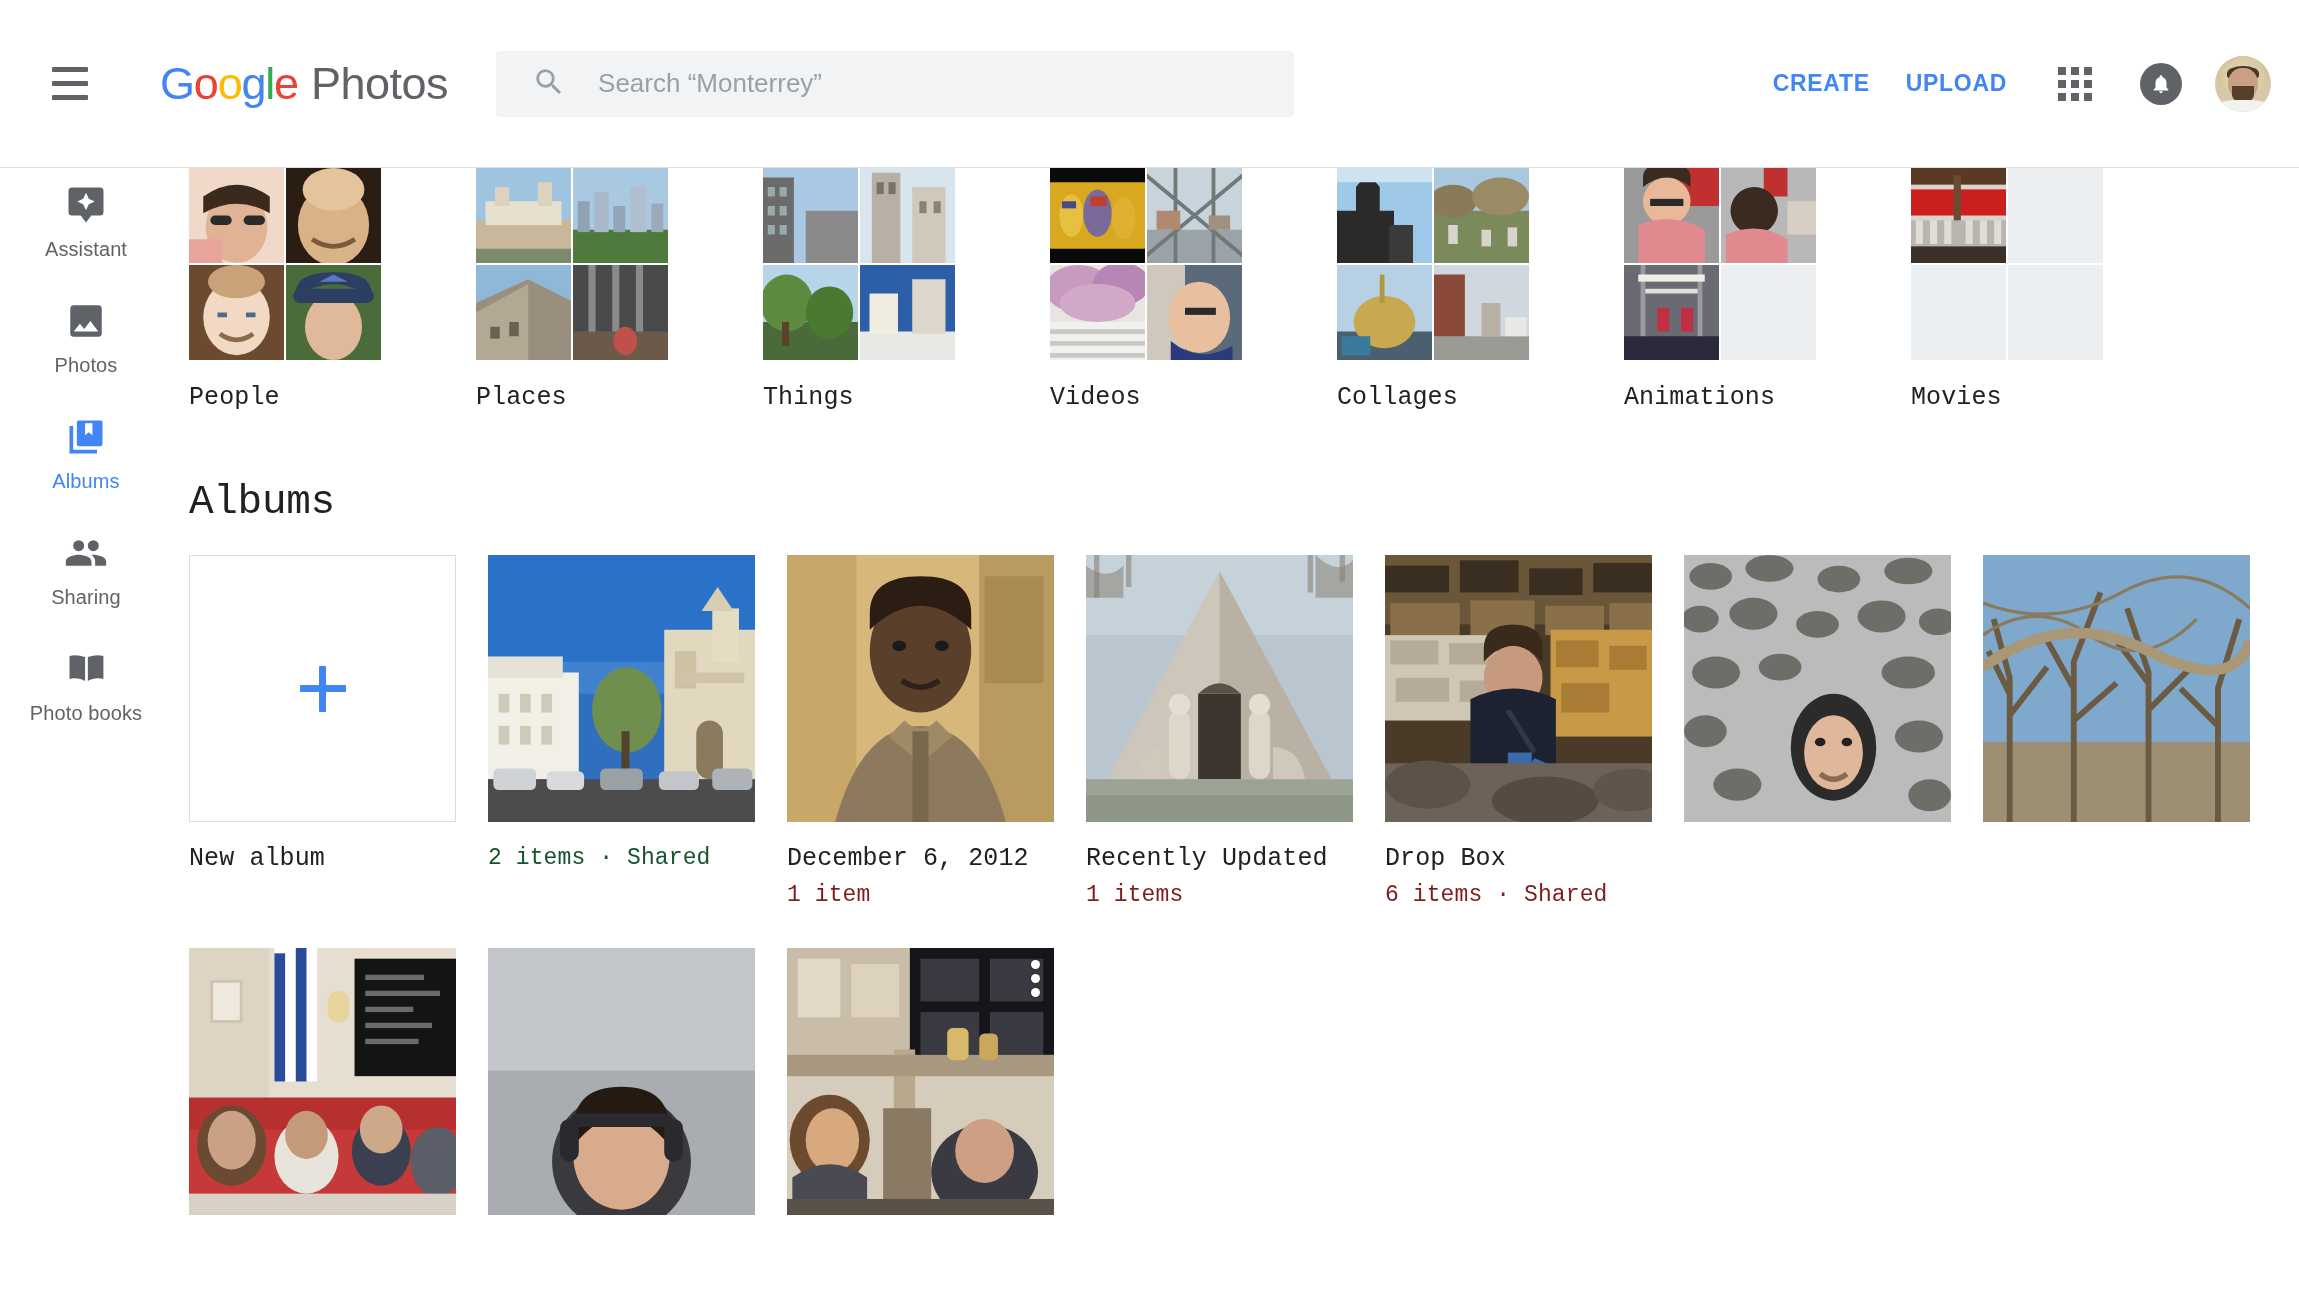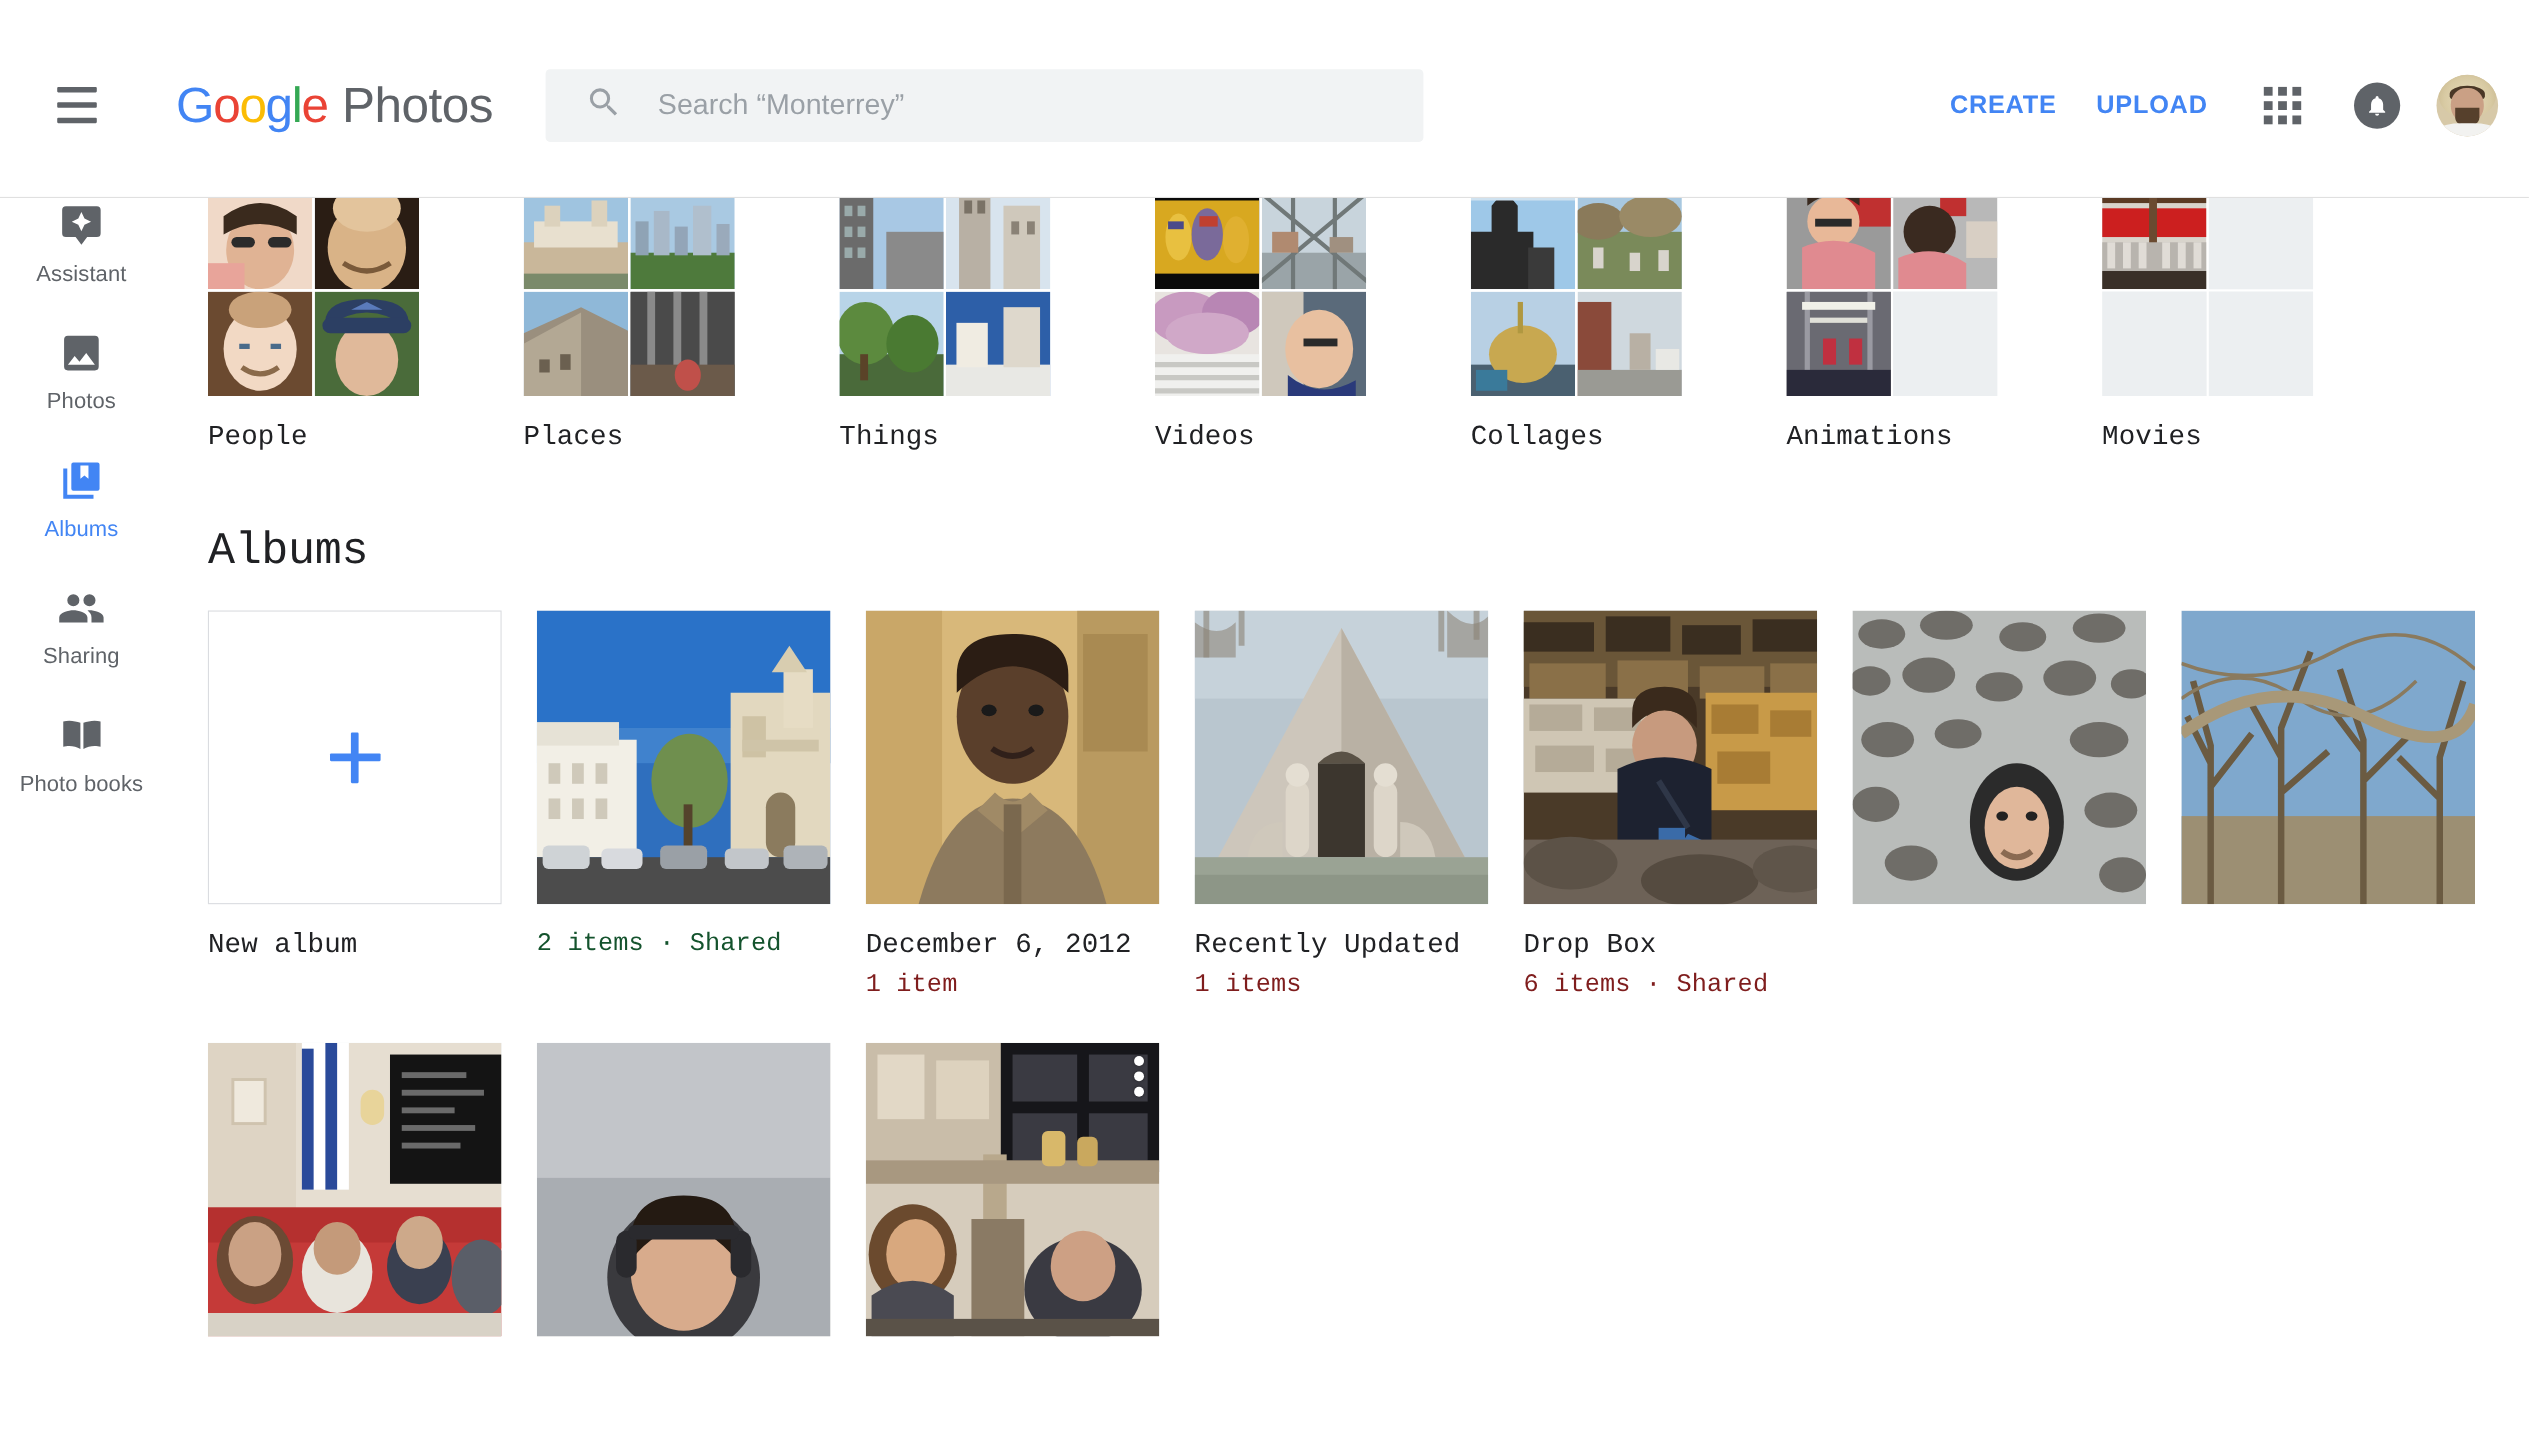--- a/index.html
+++ b/index.html
@@ -10,21 +10,21 @@
     height: 1303px;
     overflow: hidden;
     background: #ffffff;
     font-family: "Liberation Sans", "DejaVu Sans", sans-serif;
     -webkit-font-smoothing: antialiased;
   }
 
   
   .header {
     position: absolute;
-    top: 12px; left: 0;
+    top: 0; left: 0;
     width: 2299px;
     height: 168px;
     background: #ffffff;
     border-bottom: 1px solid #e0e0e0;
     display: flex;
     align-items: center;
     z-index: 30;
   }
 
   .hamburger {
@@ -176,21 +176,21 @@
   .avatar .av-body {
     position: absolute; left: 8%; bottom: 0;
     width: 84%; height: 20%;
     background: #f2f2f0;
     border-radius: 40% 40% 0 0;
   }
 
   
   .sidebar {
     position: absolute;
-    left: 0; top: 131px;
+    left: 12px; top: 131px;
     width: 148px;
     height: 1172px;
     background: #ffffff;
     padding-top: 36px;
     z-index: 20;
   }
   .nav-item {
     width: 148px;
     height: 116px;
     display: flex;

